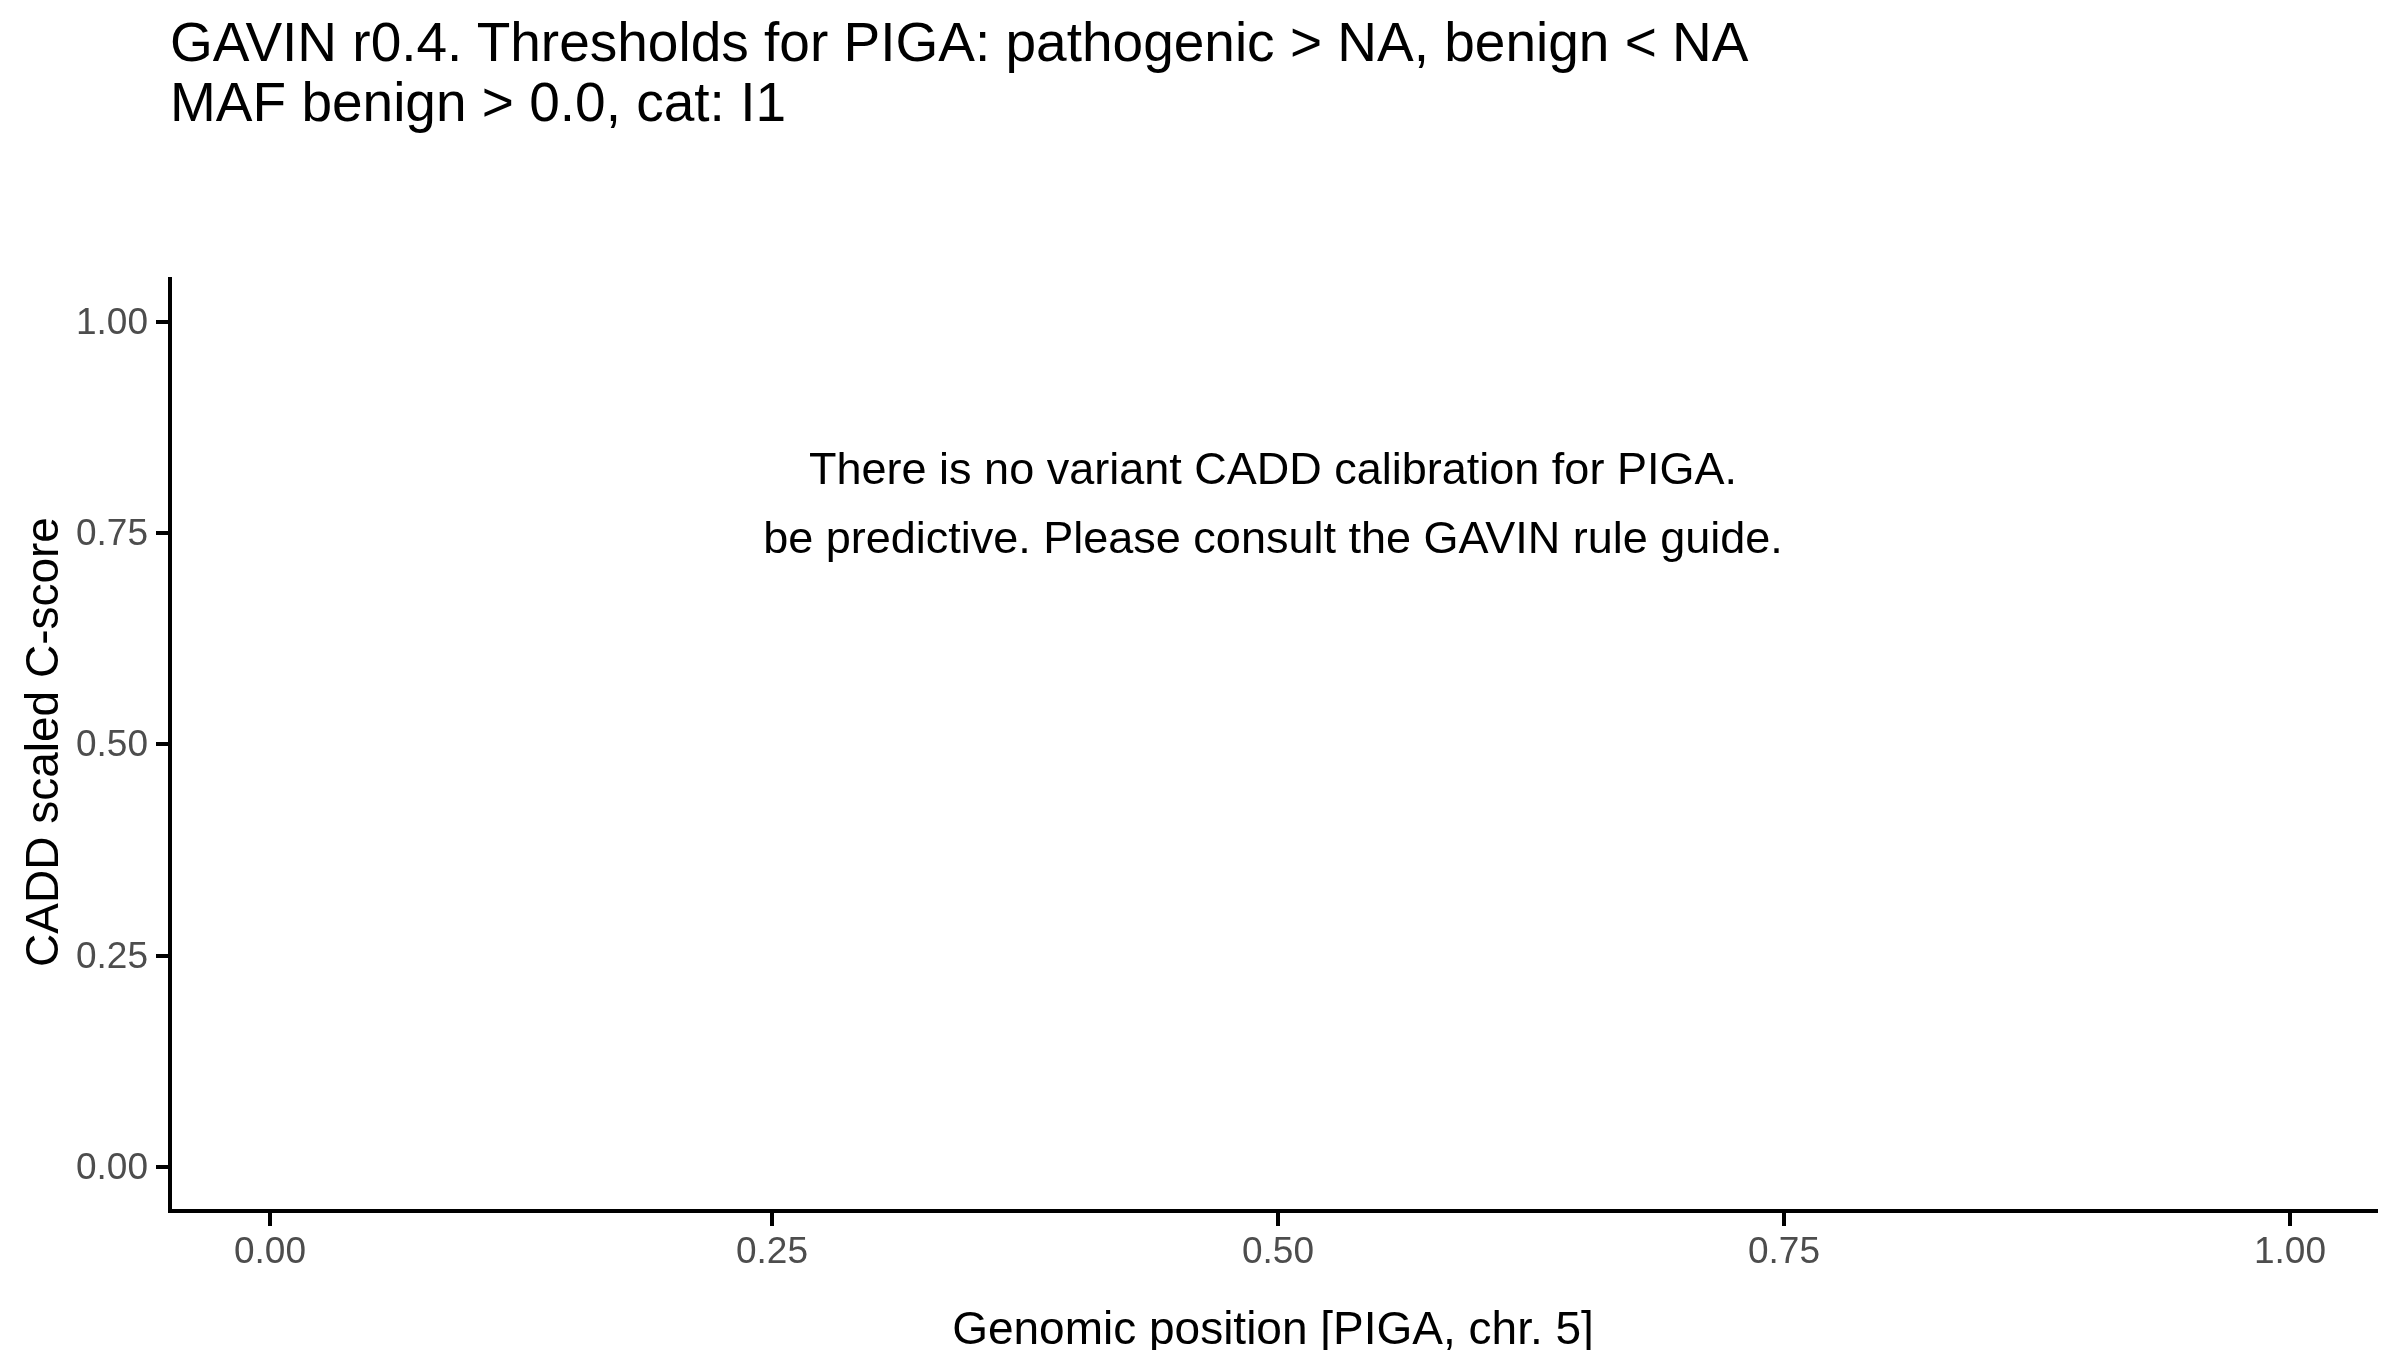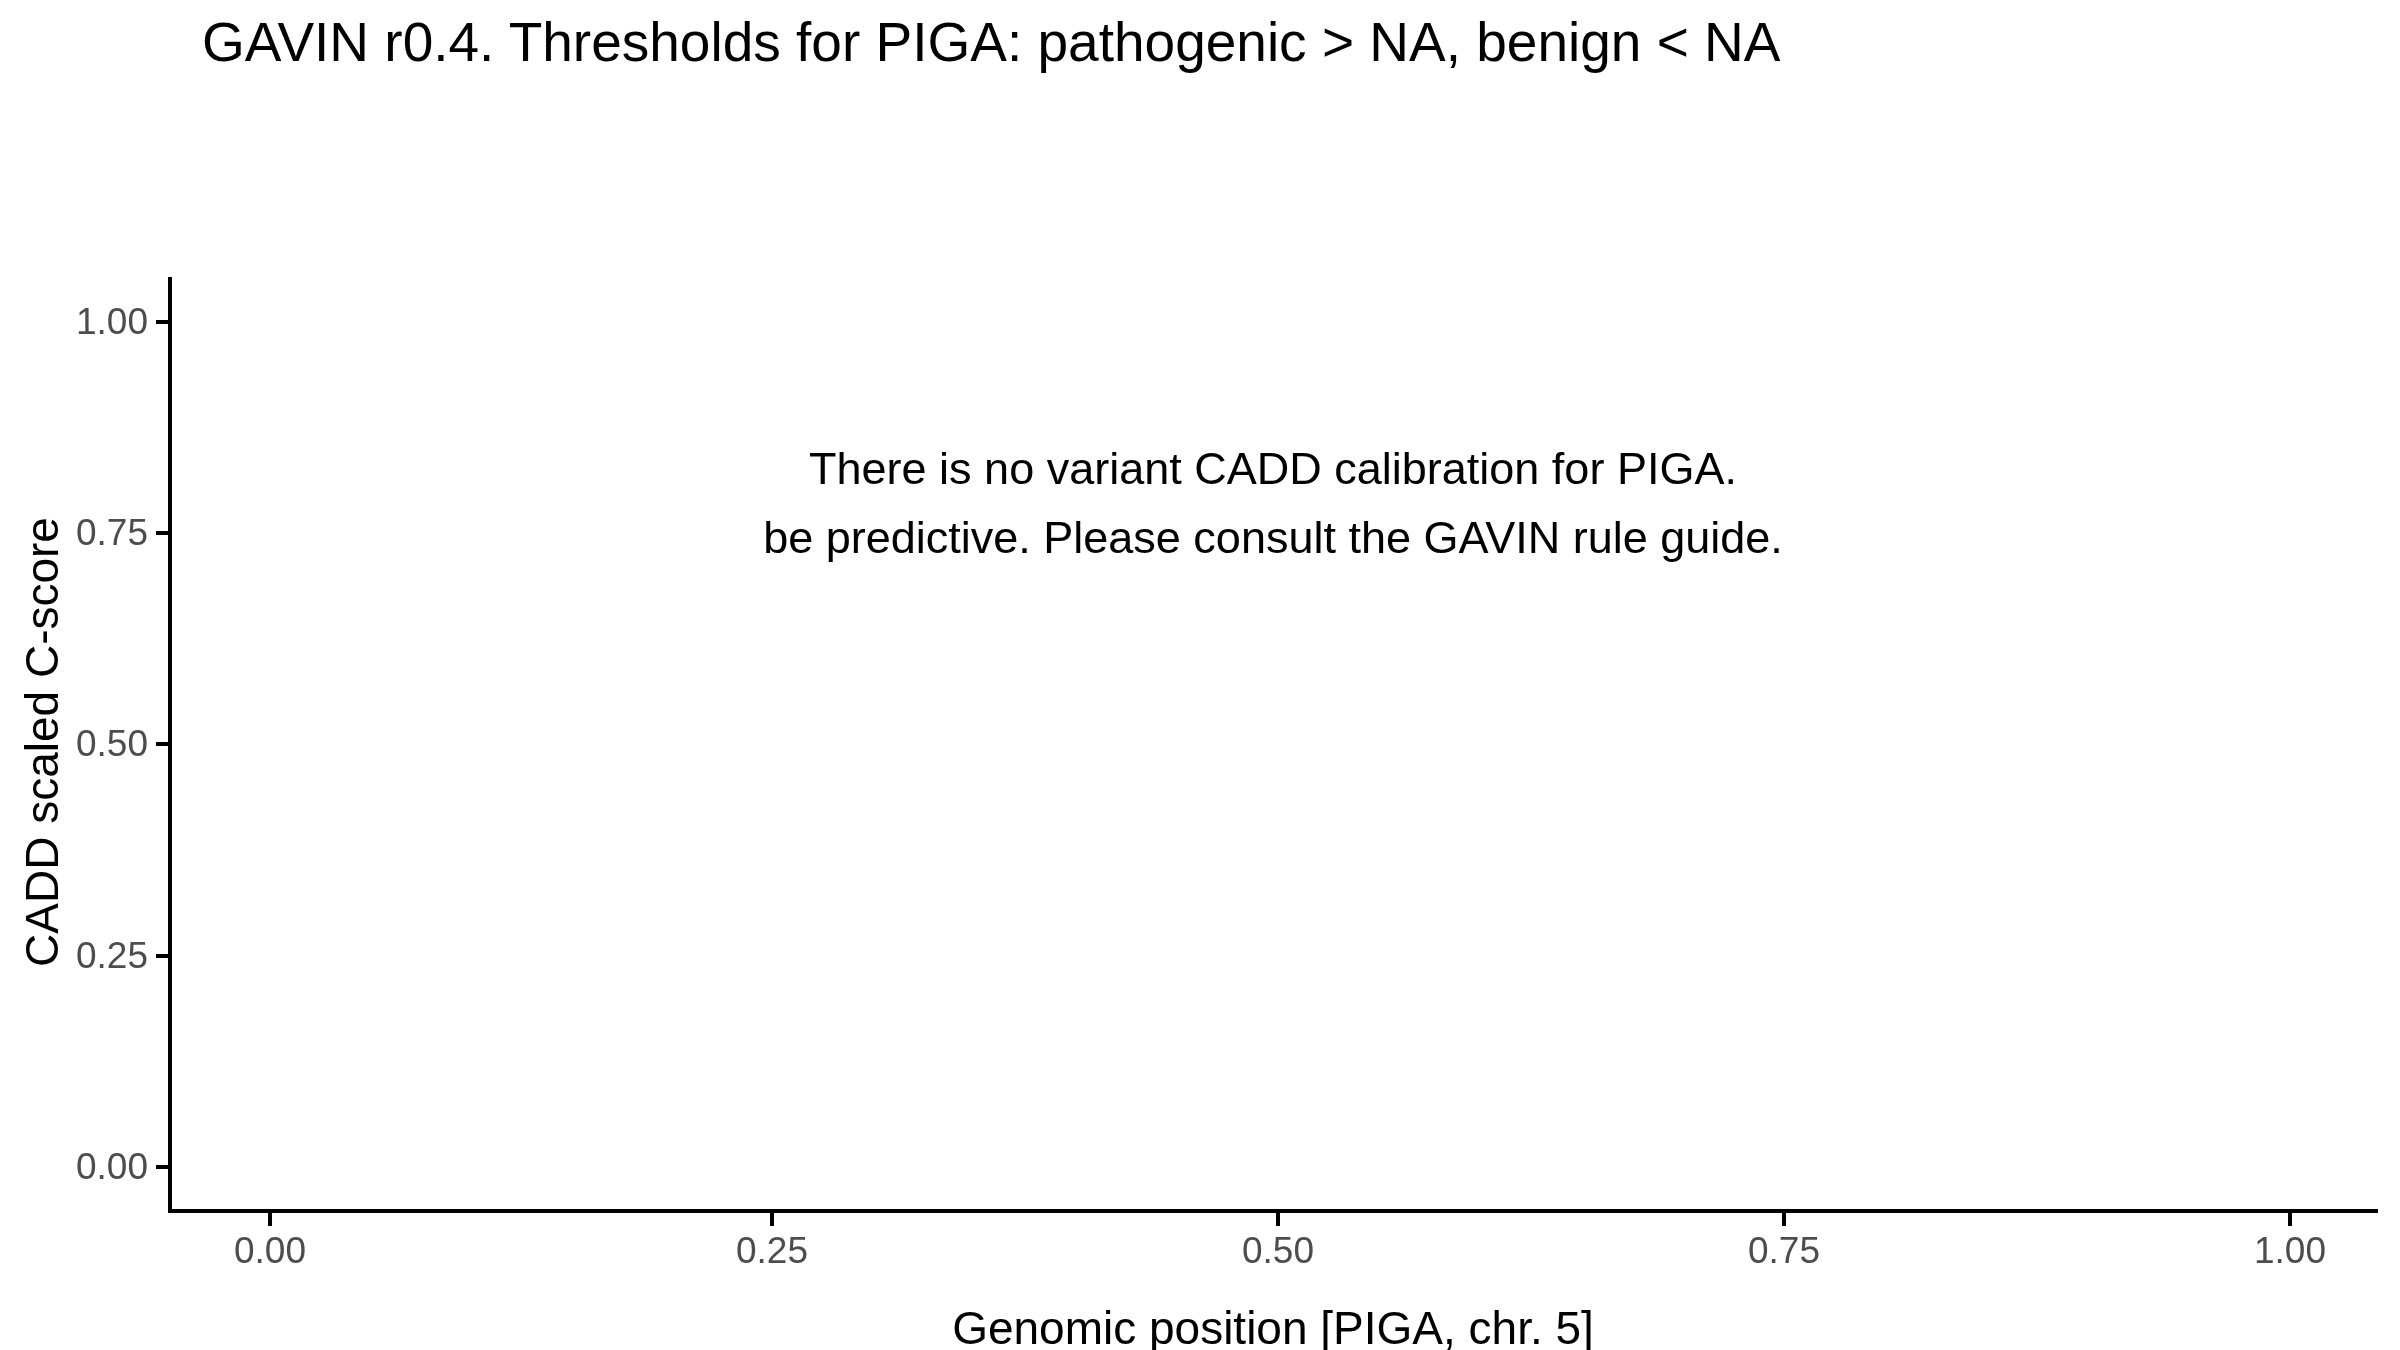--- a/index.html
+++ b/index.html
@@ -10,21 +10,20 @@
     position: relative;
     overflow: hidden;
   }
   .figure { position: absolute; inset: 0; }
 
   
   .plot-title {
     position: absolute; left: 170px; top: 12px;
     font-size: 55px; line-height: 60px; color: #000;
     white-space: nowrap;
-    margin-left: 32px;
   }
 
   
   .y-axis-line { position: absolute; left: 168px; top: 277px; width: 4px; height: 936px; background: #000; }
   .x-axis-line { position: absolute; left: 168px; top: 1209px; width: 2210px; height: 4px; background: #000; }
 
   
   .y-tick { position: absolute; left: 156px; width: 12px; height: 4px; background: #000; }
   .y-tick.t0 { top: 320px; } .y-tick.t1 { top: 531px; } .y-tick.t2 { top: 742px; }
   .y-tick.t3 { top: 954px; } .y-tick.t4 { top: 1165px; }
@@ -63,20 +62,21 @@
     text-align: center; font-size: 45px; line-height: 69px; color: #000;
   }
 </style>
 </head>
 <body>
 
 <div class="figure">
 
   <div class="plot-title">
     <div>GAVIN r0.4. Thresholds for PIGA: pathogenic &gt; NA, benign &lt; NA</div>
+    <div>MAF benign &gt; 0.0, cat: I1</div>
   </div>
 
   <div class="y-axis-line"></div>
   <div class="x-axis-line"></div>
 
   <div class="y-tick t0"></div>
   <div class="y-tick t1"></div>
   <div class="y-tick t2"></div>
   <div class="y-tick t3"></div>
   <div class="y-tick t4"></div>

